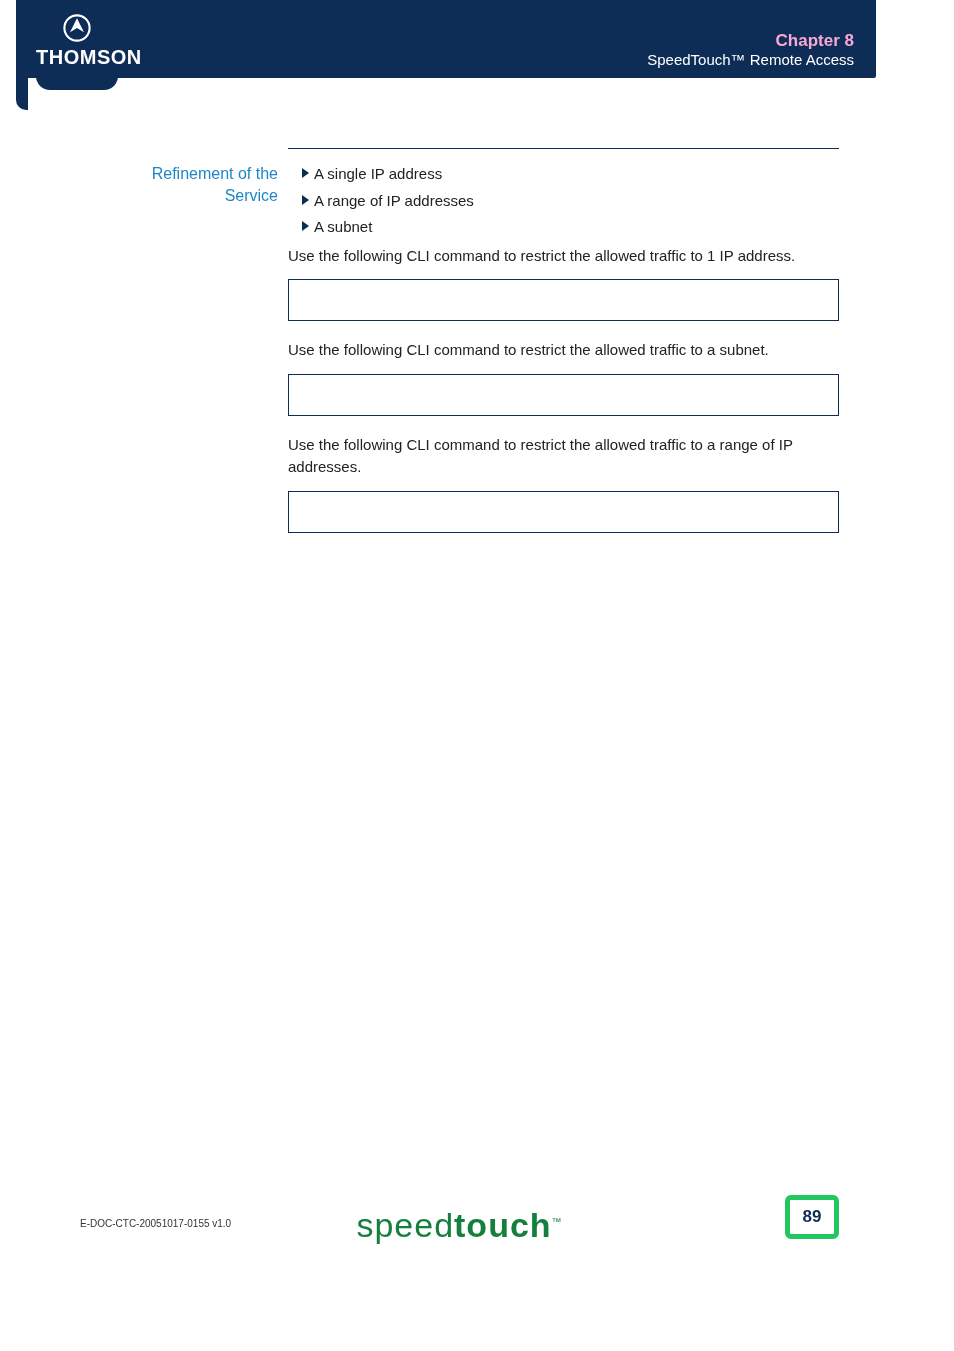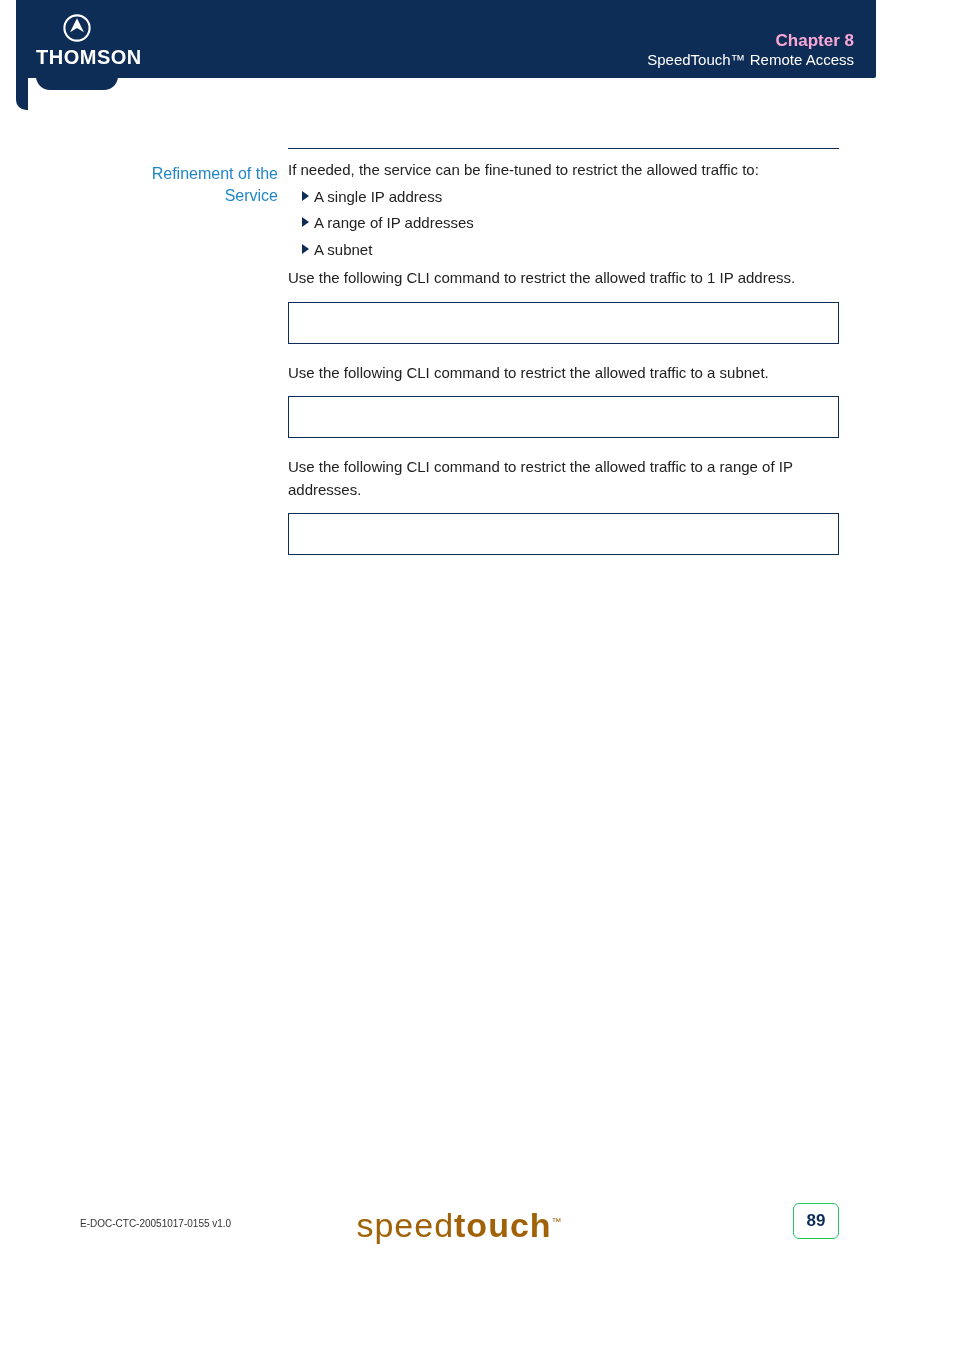--- a/index.html
+++ b/index.html
@@ -139,33 +139,33 @@
     color: #333;
   }
   .footer-logo {
     position: absolute;
     left: 50%;
     transform: translateX(-50%);
     bottom: -6px;
     font-size: 34px;
     letter-spacing: 1px;
     font-family: Arial, Helvetica, sans-serif;
-    color: #a16207;
+    color: #15803d;
     white-space: nowrap;
   }
   .footer-logo .light { font-weight: 300; }
   .footer-logo .bold  { font-weight: 800; }
   .footer-logo .tm    { font-size: 10px; vertical-align: super; font-weight: 400; }
   .page-num {
     position: absolute;
     right: 0;
     bottom: 0;
     width: 44px;
     height: 34px;
-    border: 1px solid #22c55e;
+    border: 5px solid #22c55e;
     border-radius: 6px;
     text-align: center;
     line-height: 34px;
     font-weight: bold;
     font-size: 17px;
     color: #0e2d56;
   }
 </style>
 </head>
 <body>
@@ -188,21 +188,20 @@
 </div>
 
 <div class="content">
   <hr class="rule" style="margin-left:168px;">
   <div class="row">
     <div class="sidehead">
       <span>Refinement of the</span><br>
       <span>Service</span>
     </div>
     <div class="body">
-      <div>If needed, the service can be fine-tuned to restrict the allowed traffic to:</div>
       <ul>
         <li>A single IP address</li>
         <li>A range of IP addresses</li>
         <li>A subnet</li>
       </ul>
       <div>Use the following CLI command to restrict the allowed traffic to 1 IP address.</div>
       <div class="cli-box"></div>
       <div>Use the following CLI command to restrict the allowed traffic to a subnet.</div>
       <div class="cli-box"></div>
       <div>Use the following CLI command to restrict the allowed traffic to a range of IP addresses.</div>

